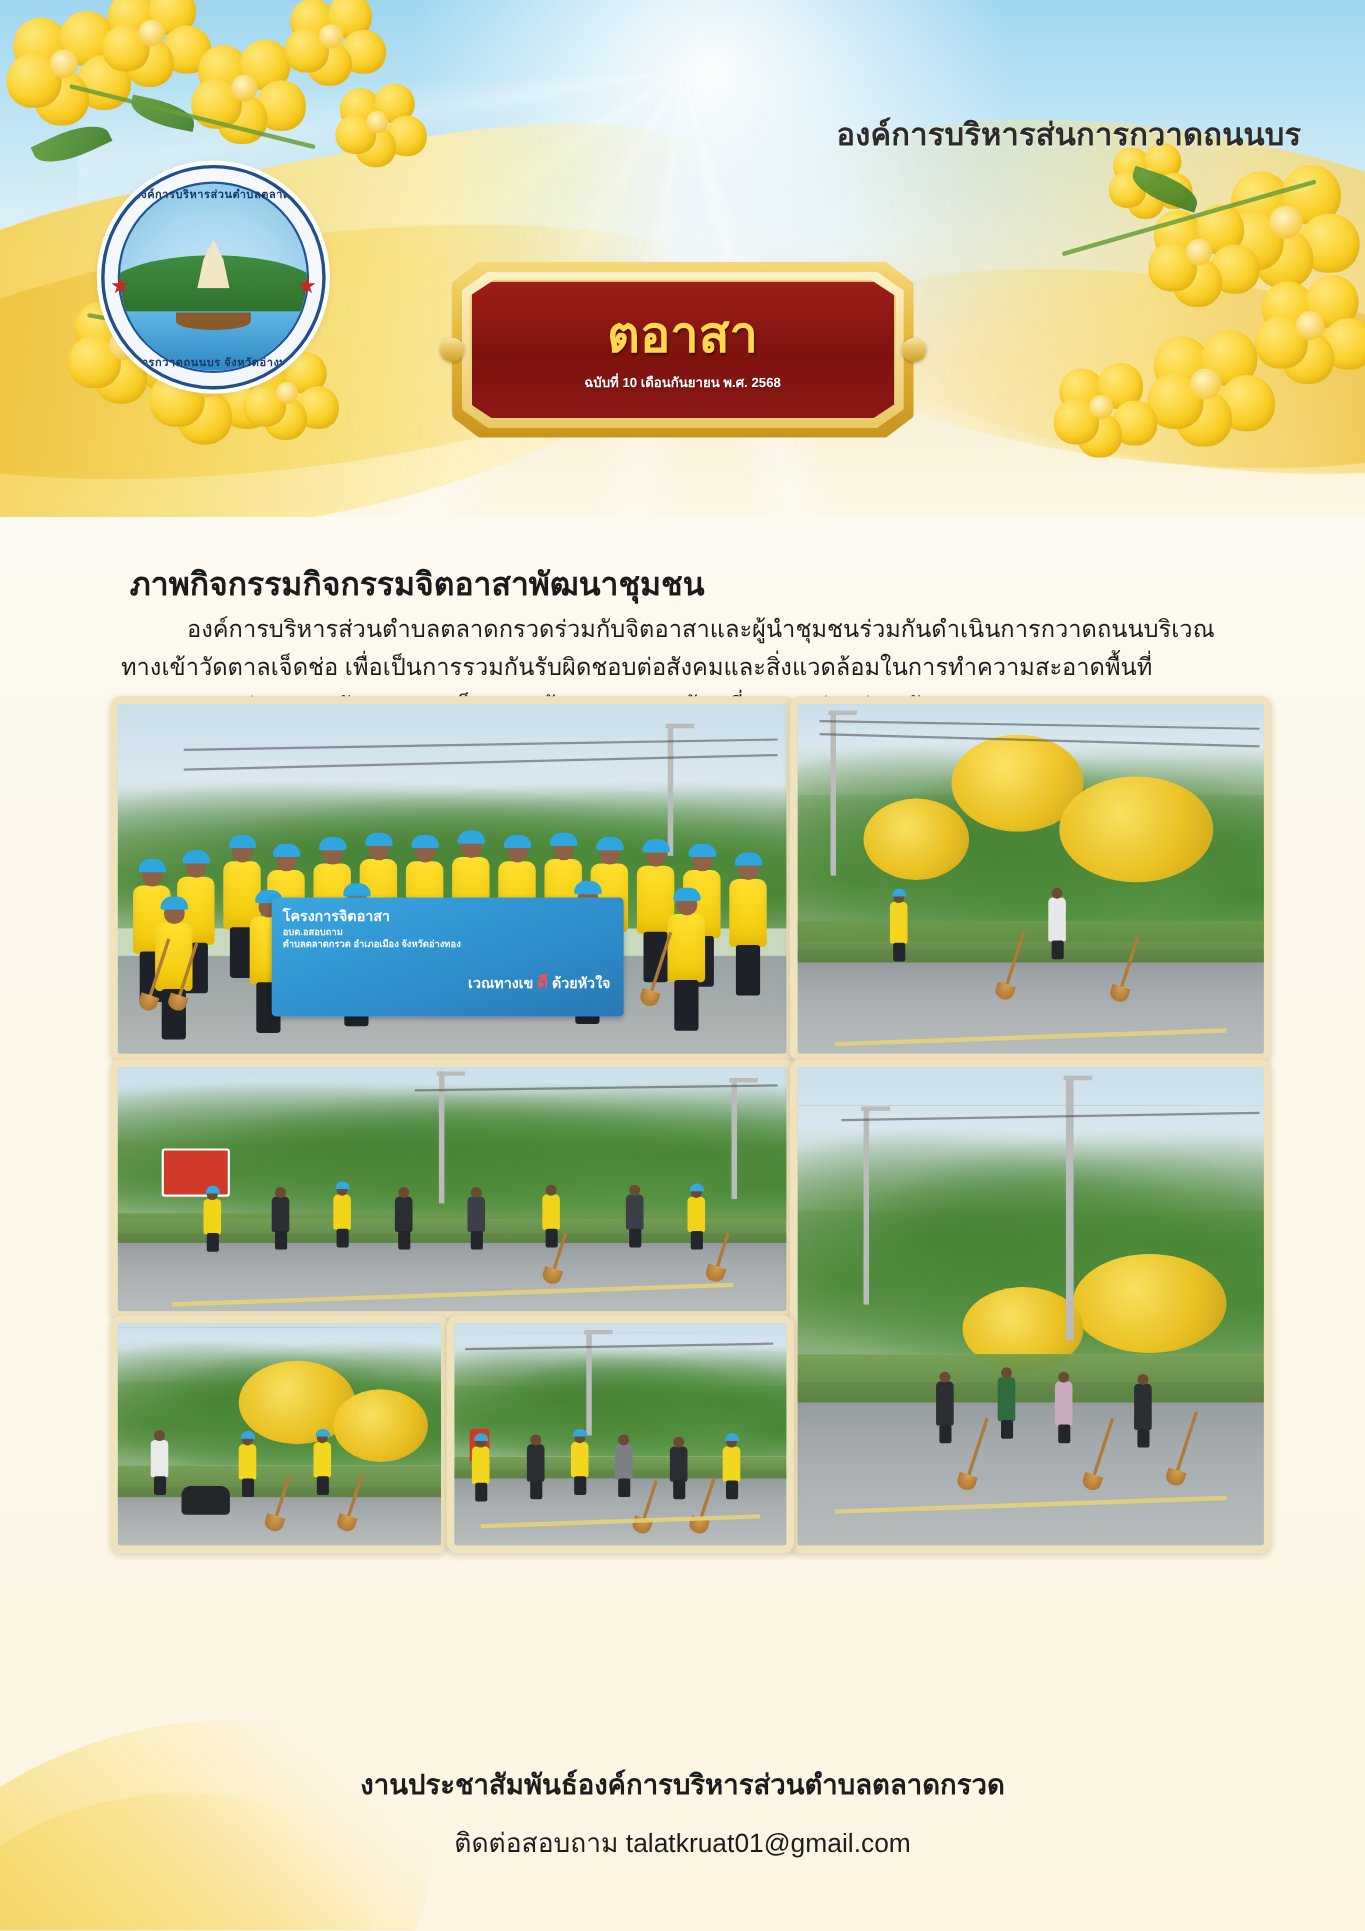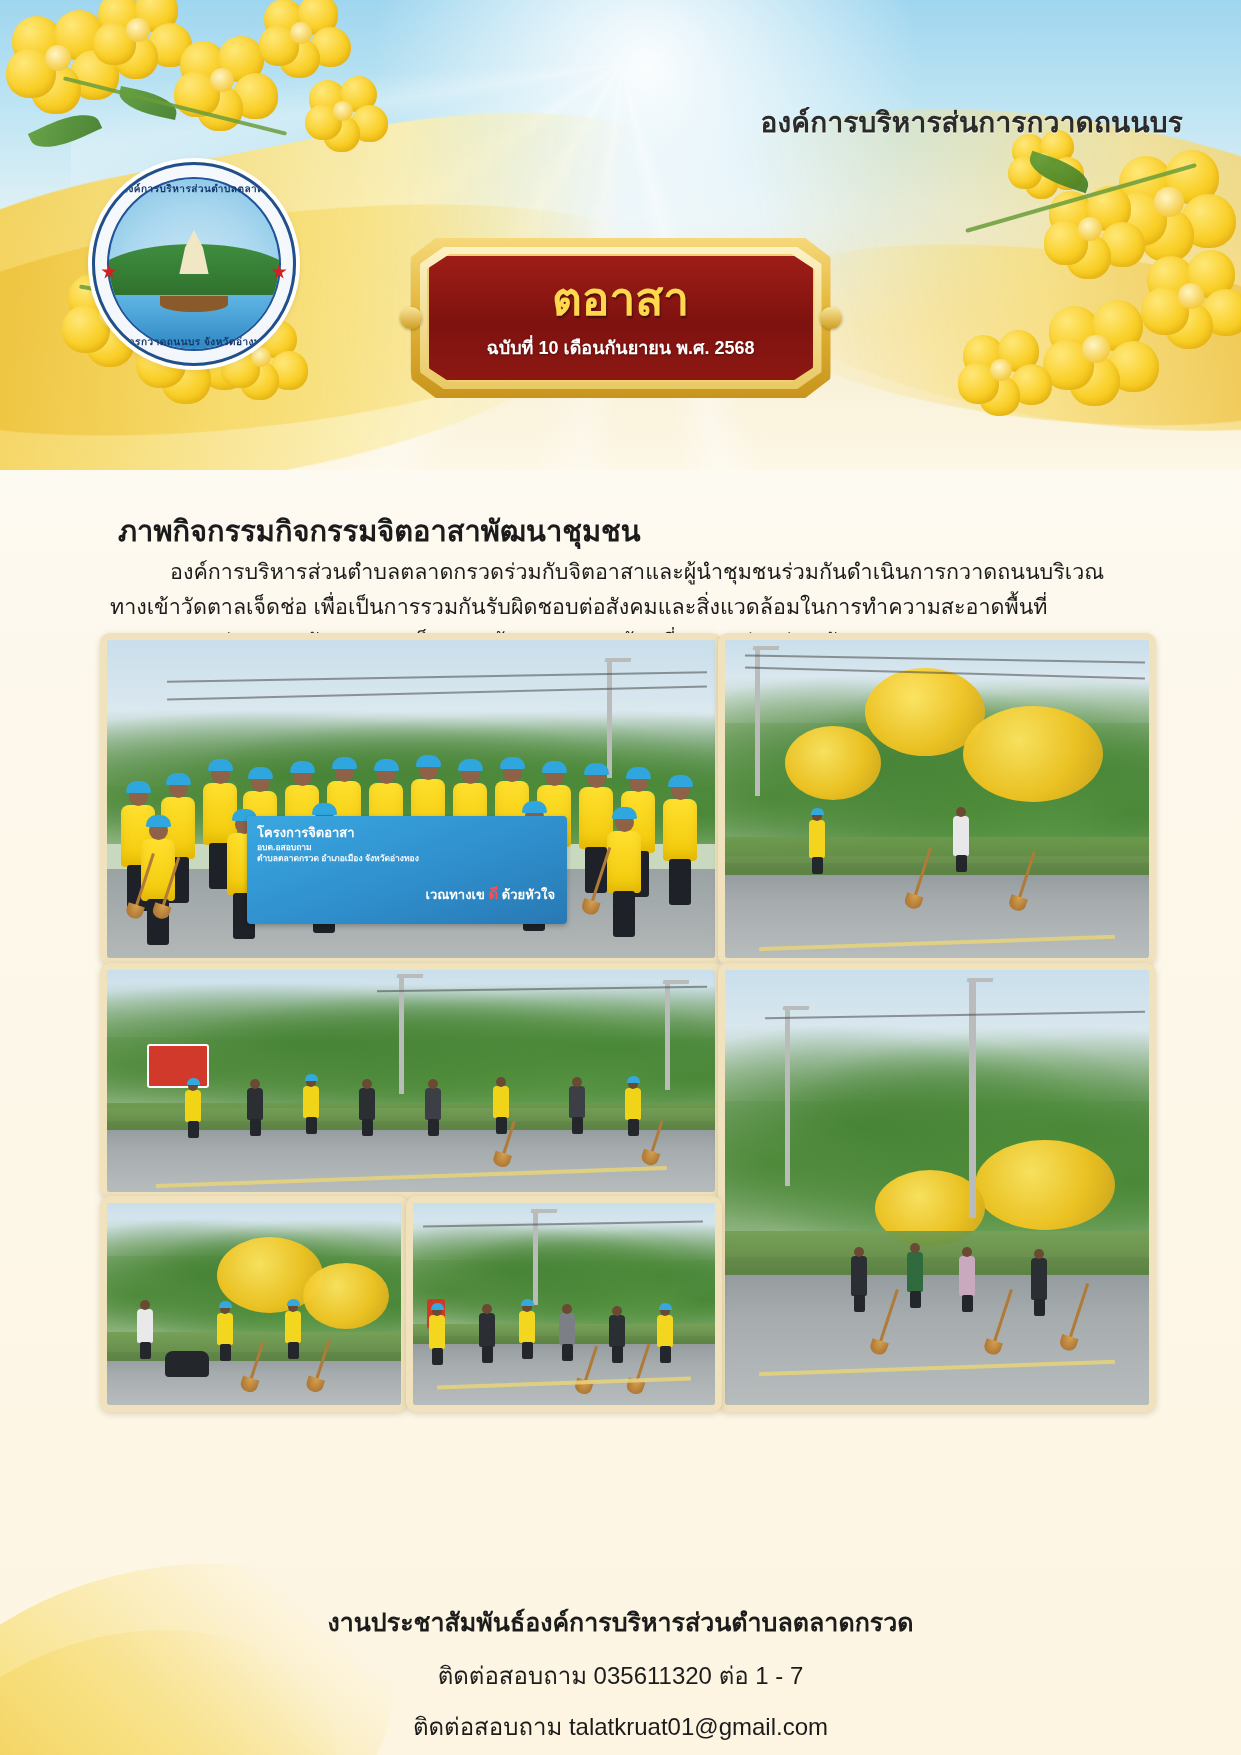--- a/index.html
+++ b/index.html
@@ -113,21 +113,21 @@
   .stem {
     position: absolute;
     background: #6a9c3a;
     border-radius: 3px;
     opacity: 0.85;
   }
 
   
   .logo {
     position: absolute;
-    left: 92px; top: 162px;
+    left: 92px; top: 150px;
     width: 198px; height: 198px;
     border-radius: 50%;
     background: radial-gradient(circle at 50% 45%, #ffffff 0%, #f3f7fb 70%, #e4eef5 100%);
     border: 3px solid #1f4f8f;
     box-shadow: 0 0 0 4px #ffffff, 0 2px 10px rgba(0,0,0,0.18);
     overflow: hidden;
   }
   .logo-inner {
     position: absolute;
     left: 12px; top: 12px; right: 12px; bottom: 12px;
@@ -238,21 +238,21 @@
   }
   .plaque-title {
     font-size: 46px;
     font-weight: bold;
     color: #ffd84d;
     text-shadow: 1px 2px 2px rgba(0,0,0,0.45);
     line-height: 1.1;
   }
   .plaque-sub {
     margin-top: 8px;
-    font-size: 18px;
+    font-size: 12px;
     font-weight: bold;
     color: #ffffff;
     text-shadow: 0 1px 2px rgba(0,0,0,0.4);
   }
   .plaque-knob {
     position: absolute;
     width: 22px; height: 22px;
     background: linear-gradient(180deg, #f8e49a, #cf9e22);
     border-radius: 50%;
     top: 50%;
@@ -938,20 +938,19 @@
         <span class="cap"></span>
         <span class="legs"></span>
       </div>
     <div class="broom" style="left:176px; top:142px; height:40px;"></div>
     <div class="broom" style="left:228px; top:140px; height:42px;"></div>
     <div class="road-line" style="bottom:10%;"></div>
   </div>
 
   <div class="footer">
     <div class="footer-line-1">งานประชาสัมพันธ์องค์การบริหารส่วนตำบลตลาดกรวด</div>
-    <div class="footer-line-2">ติดต่อสอบถาม 035611320 ต่อ 1 - 7</div>
     <div class="footer-line-3">ติดต่อสอบถาม talatkruat01@gmail.com</div>
   </div>
 
   <div class="corner-ribbon"></div>
   <div class="corner-ribbon-2"></div>
 
 </div>
 
 </body></html>

